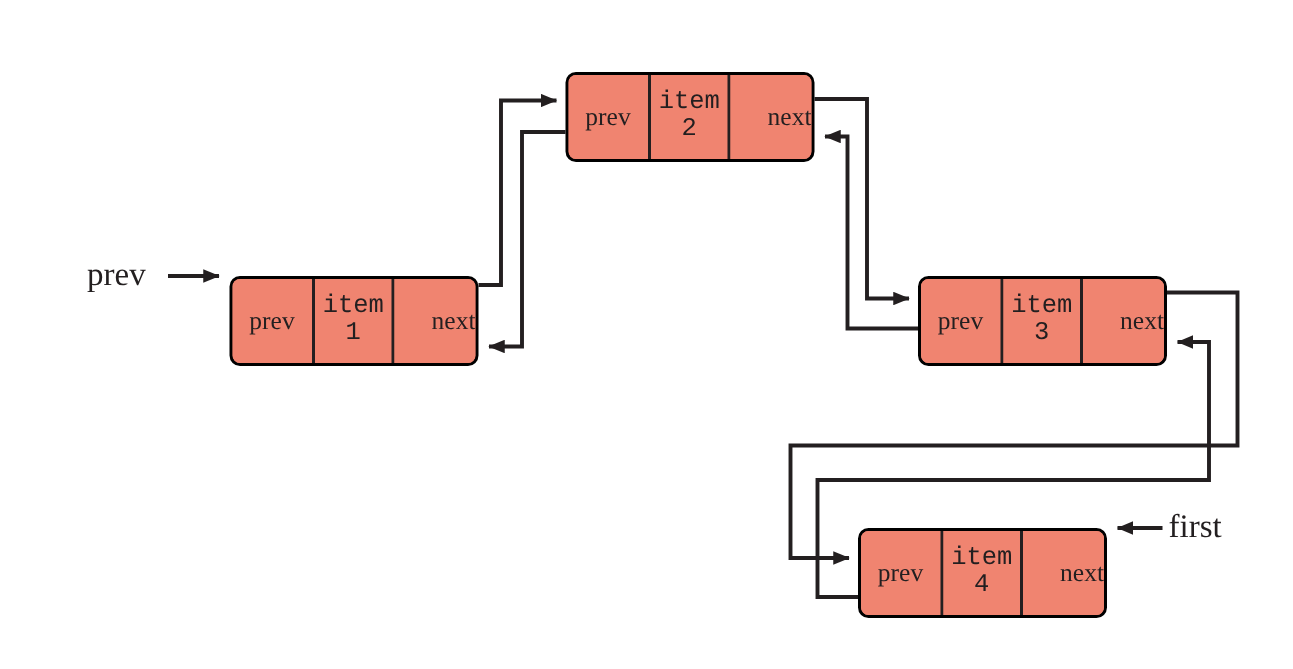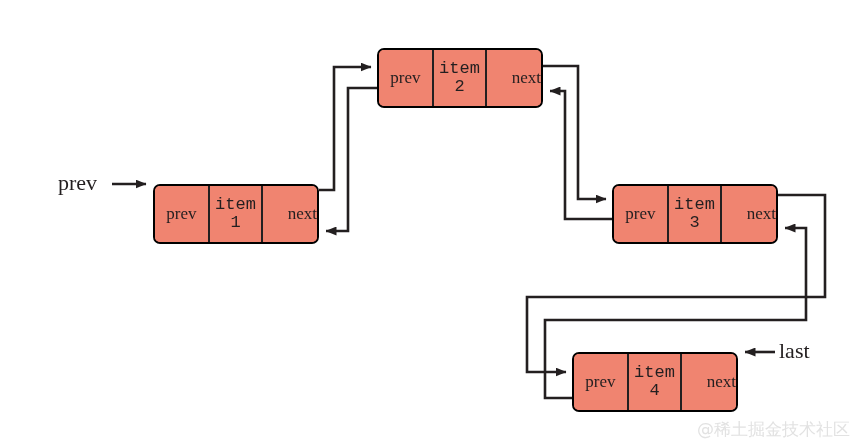--- a/index.html
+++ b/index.html
@@ -149,17 +149,16 @@
     <div class="cell" style="width:55px;">
       <span class="l2">item</span>
       <span class="l2">4</span>
     </div>
     <div class="cell" style="width:55px;">
       <span>next</span>
     </div>
   </div>
 
   <div class="endlabel" style="left:58px; top:172px;">prev</div>
-  <div class="endlabel" style="left:779px; top:340px;">last</div>
+  <div class="endlabel" style="left:779px; top:340px;">first</div>
 
-  <div class="watermark" style="left:697px; top:421px;">@稀土掘金技术社区</div>
 
 </div>
 
 </body></html>

